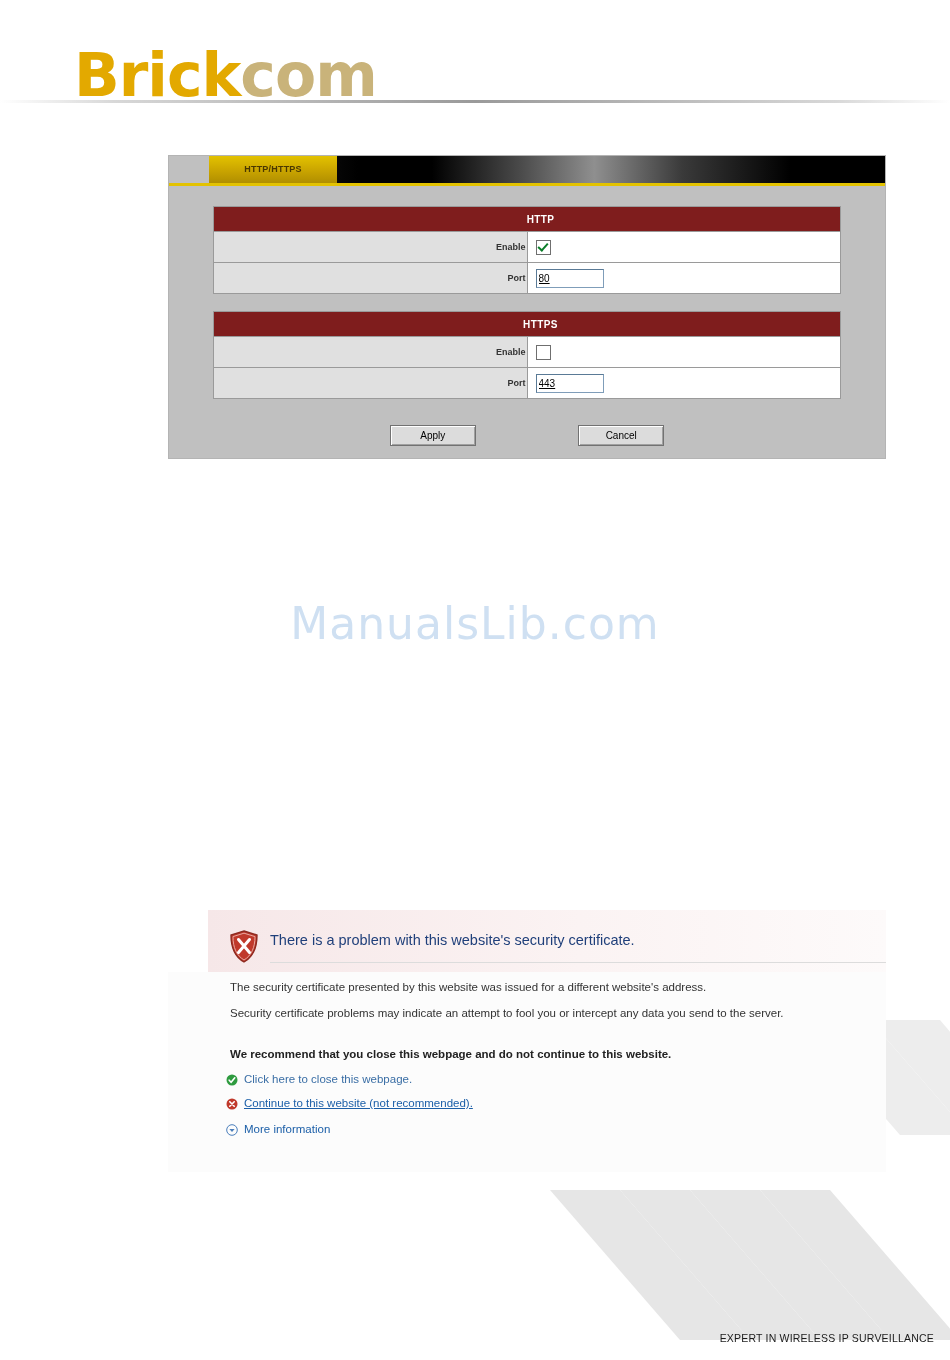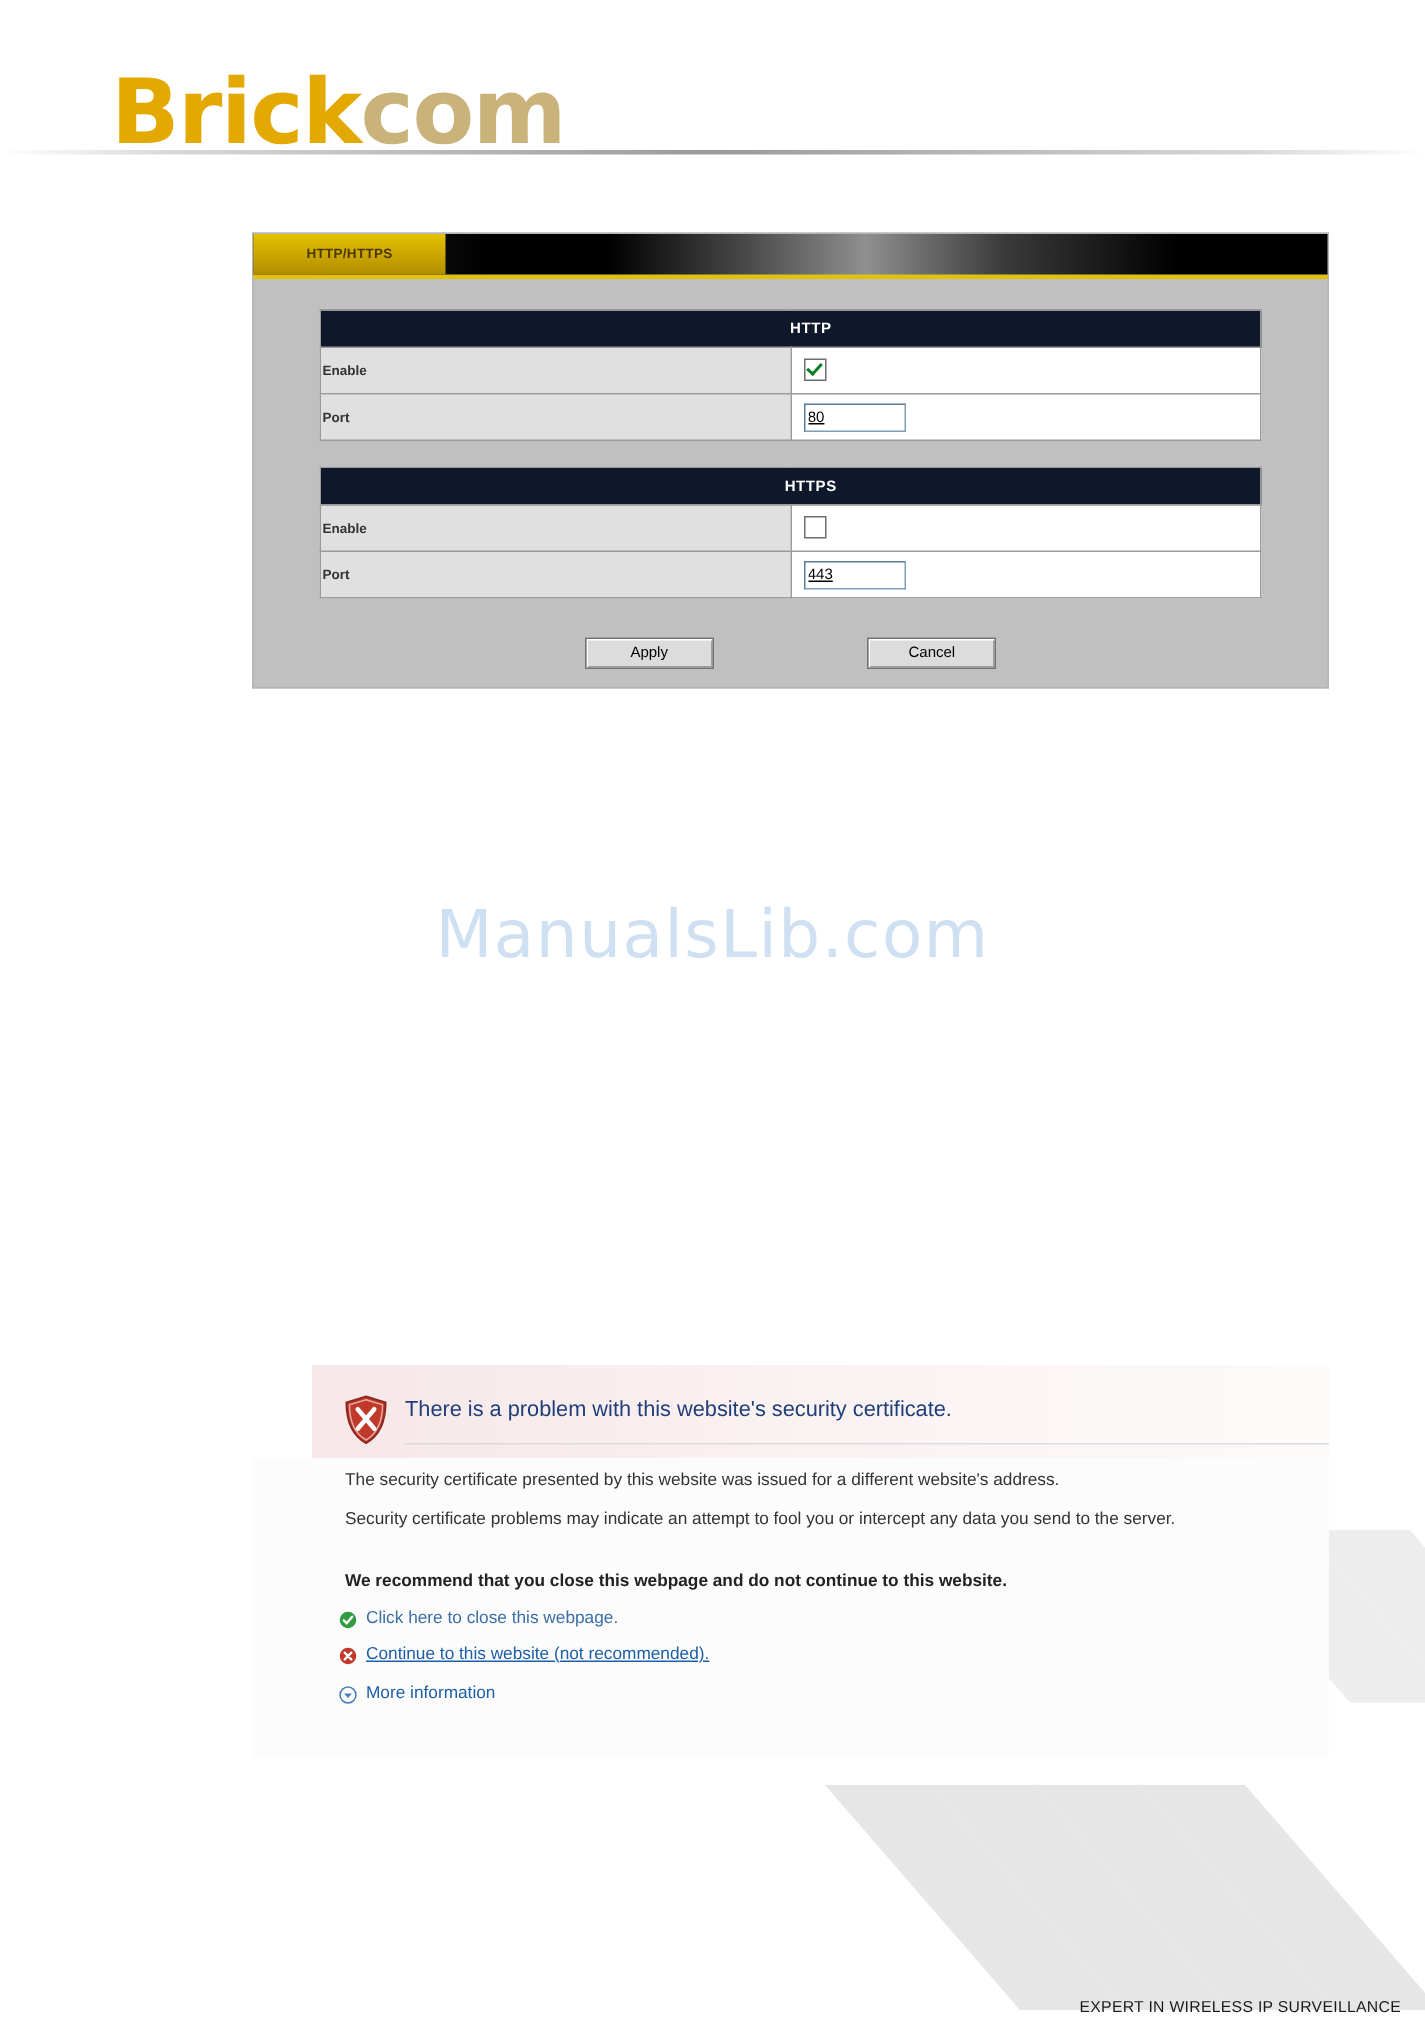--- a/index.html
+++ b/index.html
@@ -58,20 +58,21 @@
     height: 304px;
     background: #c0c0c0;
     border: 1px solid #b4b4b4;
     box-sizing: border-box;
   }
   .shot-tabbar {
     position: relative;
     height: 27px;
     background: #000000;
     background: linear-gradient(to right, #2a2a2a 0%, #000000 22%, #000000 33%, #4a4a4a 46%, #8f8f8f 57%, #3a3a3a 70%, #000000 86%, #000000 100%);
+    margin-left: 40px;
   }
   .shot-tab {
     position: absolute;
     left: 0;
     top: 0;
     width: 128px;
     height: 27px;
     background: linear-gradient(to bottom, #e3c200 0%, #c9a400 55%, #b08e00 100%);
     color: #4a3800;
     font-size: 9px;
@@ -93,37 +94,37 @@
     margin: 0 auto 0 auto;
     border-collapse: collapse;
     border: 1px solid #9a9a9a;
     background: #ffffff;
     table-layout: fixed;
   }
   .tbl + .tbl {
     margin-top: 17px;
   }
   .tbl th.sect {
-    background: #0f172a;
+    background: #7f1d1d;
     color: #ffffff;
     font-size: 10px;
     font-weight: bold;
     height: 22px;
     border: 1px solid #9a9a9a;
     text-align: center;
     letter-spacing: 0.4px;
     padding-left: 28px;
   }
   .tbl td.lbl {
     width: 128px;
     background: #e0e0e0;
     color: #333333;
     font-size: 9px;
     font-weight: bold;
-    text-align: left;
+    text-align: right;
     height: 28px;
     border: 1px solid #9a9a9a;
   }
   .tbl td.val {
     background: #ffffff;
     border: 1px solid #9a9a9a;
     padding-left: 8px;
     height: 28px;
   }
   .cb {

